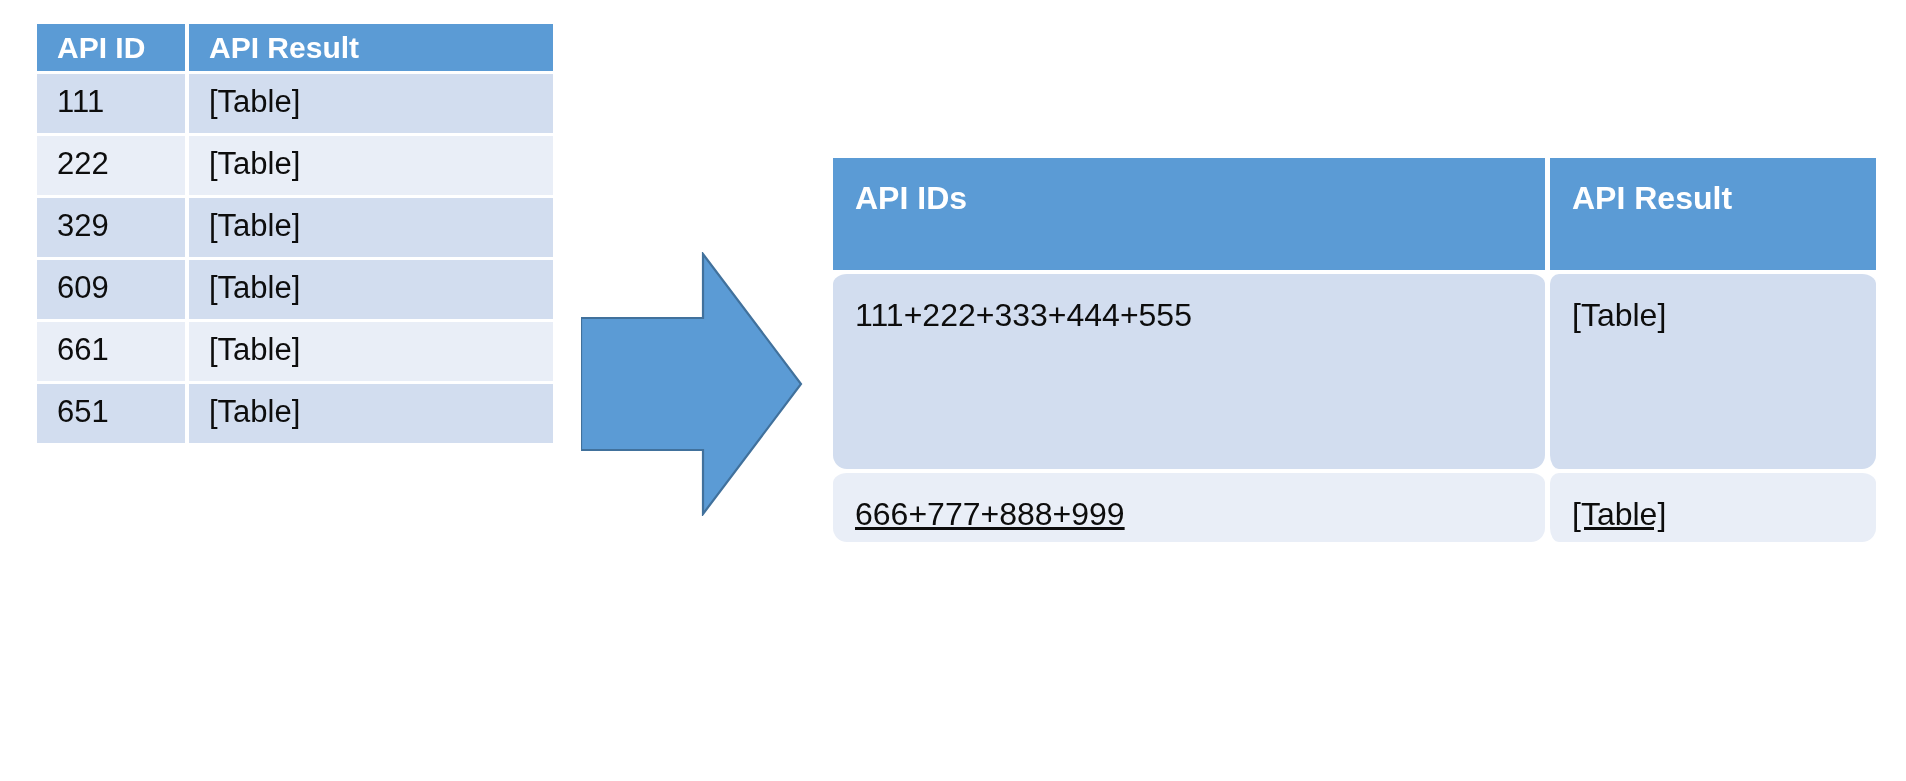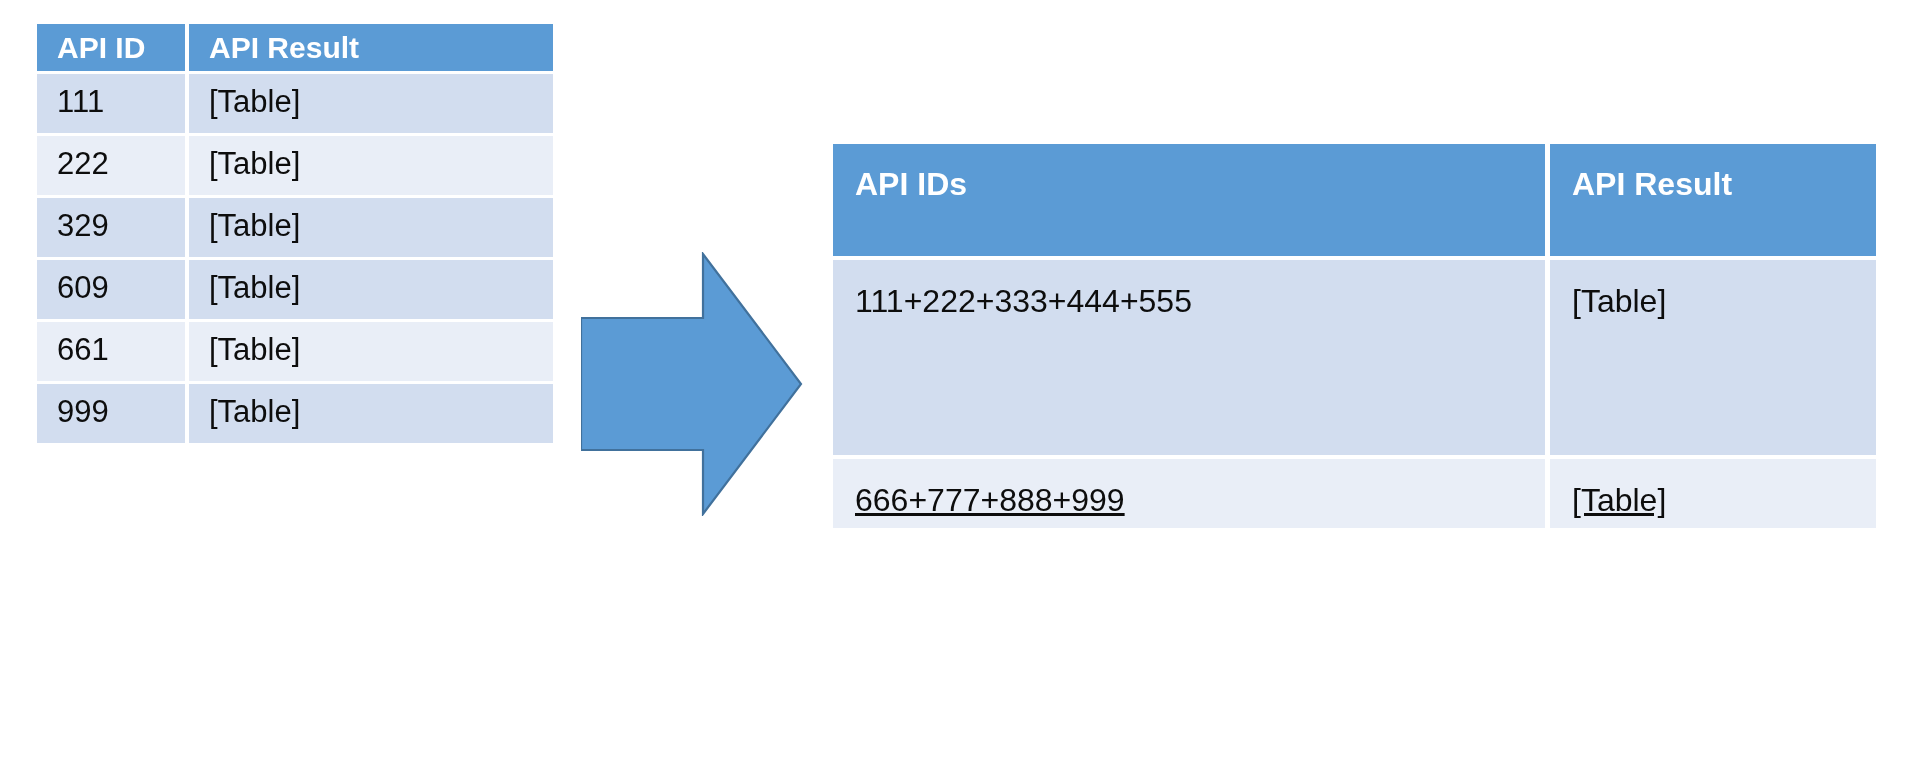--- a/index.html
+++ b/index.html
@@ -78,39 +78,40 @@
     left: 581px;
     top: 252px;
     width: 222px;
     height: 264px;
   }
   #arrow-shape svg { display: block; width: 100%; height: 100%; }
 
   
   #right-table {
     left: 833px;
-    top: 144px;
+    top: 158px;
     width: 1043px;
   }
   #right-table col.r1 { width: 712px; }
   #right-table col.r2 { width: 331px; }
 
   #right-table th {
     height: 88px;
     font-size: 32px;
     line-height: 1;
     padding: 24px 0 0 22px;
   }
   #right-table th.gap-l { border-left: 5px solid #ffffff; }
 
   #right-table td {
     font-size: 32px;
     line-height: 1;
     padding: 25px 0 0 22px;
     border-top: 4px solid #ffffff;
+    border-radius: 14px;
   }
   #right-table td.gap-l { border-left: 5px solid #ffffff; }
 
   #right-table tr.row-tall td  { height: 170px; }
   #right-table tr.row-short td { height: 44px; text-decoration: underline; }
 </style>
 </head>
 <body>
 
 <div class="canvas">
@@ -141,21 +142,21 @@
       </tr>
       <tr>
         <td class="body-cell-dark">609</td>
         <td class="body-cell-dark gap-l">[Table]</td>
       </tr>
       <tr>
         <td class="body-cell-light">661</td>
         <td class="body-cell-light gap-l">[Table]</td>
       </tr>
       <tr>
-        <td class="body-cell-dark">999</td>
+        <td class="body-cell-dark">651</td>
         <td class="body-cell-dark gap-l">[Table]</td>
       </tr>
     </tbody>
   </table>
 
   <div id="arrow-shape">
     <svg viewBox="0 0 222 264" preserveAspectRatio="none">
       <polygon points="0,66 122,66 122,2 220,132 122,262 122,198 0,198" fill="#5b9bd5" stroke="#41719c" stroke-width="2.2" stroke-linejoin="miter"></polygon>
     </svg>
   </div>

